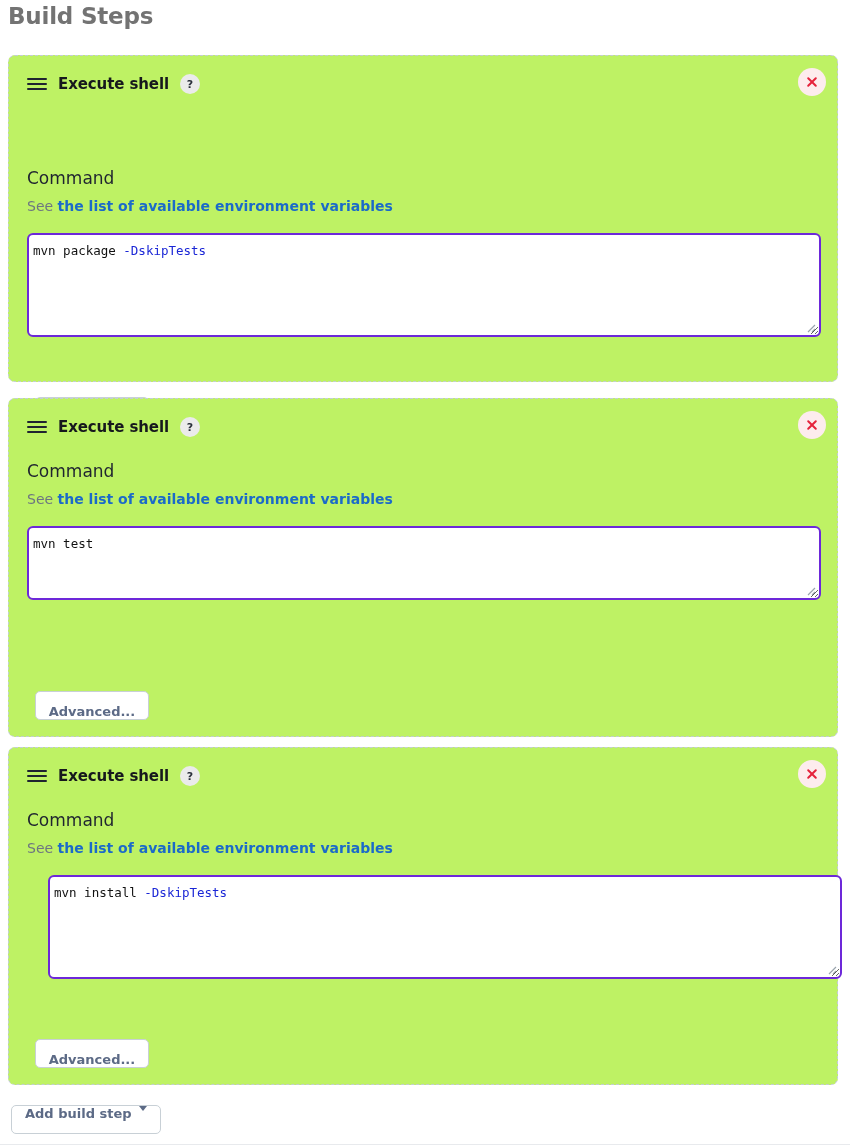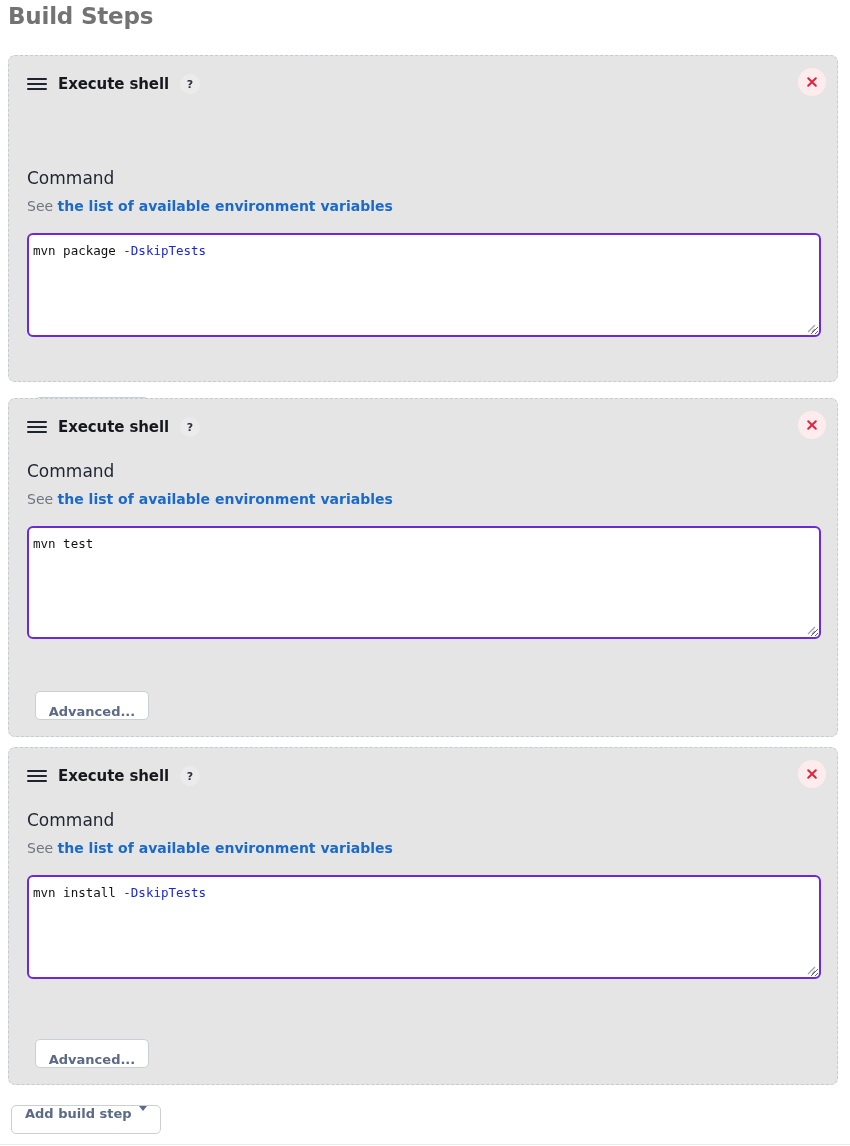--- a/index.html
+++ b/index.html
@@ -30,21 +30,21 @@
     letter-spacing: -0.2px;
   }
 
   
   .step-panel {
     position: absolute;
     left: 8px;
     width: 830px;
     border: 1px dashed #c3ccd4;
     border-radius: 7px;
-    background: #e5e5e5;
+    background: #bef264;
   }
 
   .step-header {
     position: absolute;
     left: 18px;
     top: 17px;
     display: flex;
     align-items: center;
     height: 22px;
   }
@@ -243,21 +243,21 @@
       <div class="help-badge">?</div>
     </div>
     <button class="delete-button">
       <svg width="12" height="12" viewBox="0 0 12 12">
         <path d="M2.2 2.2 L9.8 9.8 M9.8 2.2 L2.2 9.8" stroke="#e5223b" stroke-width="2" stroke-linecap="round"></path>
       </svg>
     </button>
     <div class="field-label" style="top:62px;">Command</div>
     <div class="env-line" style="top:92px;"><span>See</span>
       <a class="env-link">the list of available environment variables</a></div>
-    <div class="command-area" style="top:127px; height:113px;"><span>mvn test</span><span class="tok-flag"></span><svg class="resize-grip" viewBox="0 0 13 13">
+    <div class="command-area" style="top:127px; height:74px;"><span>mvn test</span><span class="tok-flag"></span><svg class="resize-grip" viewBox="0 0 13 13">
           <path d="M12 5 L5 12 M12 9 L9 12" stroke="#9aa5ae" stroke-width="1.2"></path>
         </svg></div>
     <button class="advanced-button" style="top:292px;">Advanced...</button>
   </div>
 
   <div class="step-panel" style="top:747px; height:338px;">
     <div class="step-header">
       <div class="drag-handle">
         <span></span>
           <span></span>
@@ -267,21 +267,21 @@
       <div class="help-badge">?</div>
     </div>
     <button class="delete-button">
       <svg width="12" height="12" viewBox="0 0 12 12">
         <path d="M2.2 2.2 L9.8 9.8 M9.8 2.2 L2.2 9.8" stroke="#e5223b" stroke-width="2" stroke-linecap="round"></path>
       </svg>
     </button>
     <div class="field-label" style="top:62px;">Command</div>
     <div class="env-line" style="top:92px;"><span>See</span>
       <a class="env-link">the list of available environment variables</a></div>
-    <div class="command-area" style="top:127px; height:104px;"><span>mvn install </span><span class="tok-flag">-DskipTests</span><svg class="resize-grip" viewBox="0 0 13 13">
+    <div class="command-area" style="top:127px; height:104px;margin-left:21px;"><span>mvn install </span><span class="tok-flag">-DskipTests</span><svg class="resize-grip" viewBox="0 0 13 13">
           <path d="M12 5 L5 12 M12 9 L9 12" stroke="#9aa5ae" stroke-width="1.2"></path>
         </svg></div>
     <button class="advanced-button" style="top:291px;">Advanced...</button>
   </div>
 
   <button class="add-step-button">
     <span>Add build step</span>
     <span class="caret-down"></span>
   </button>
 

